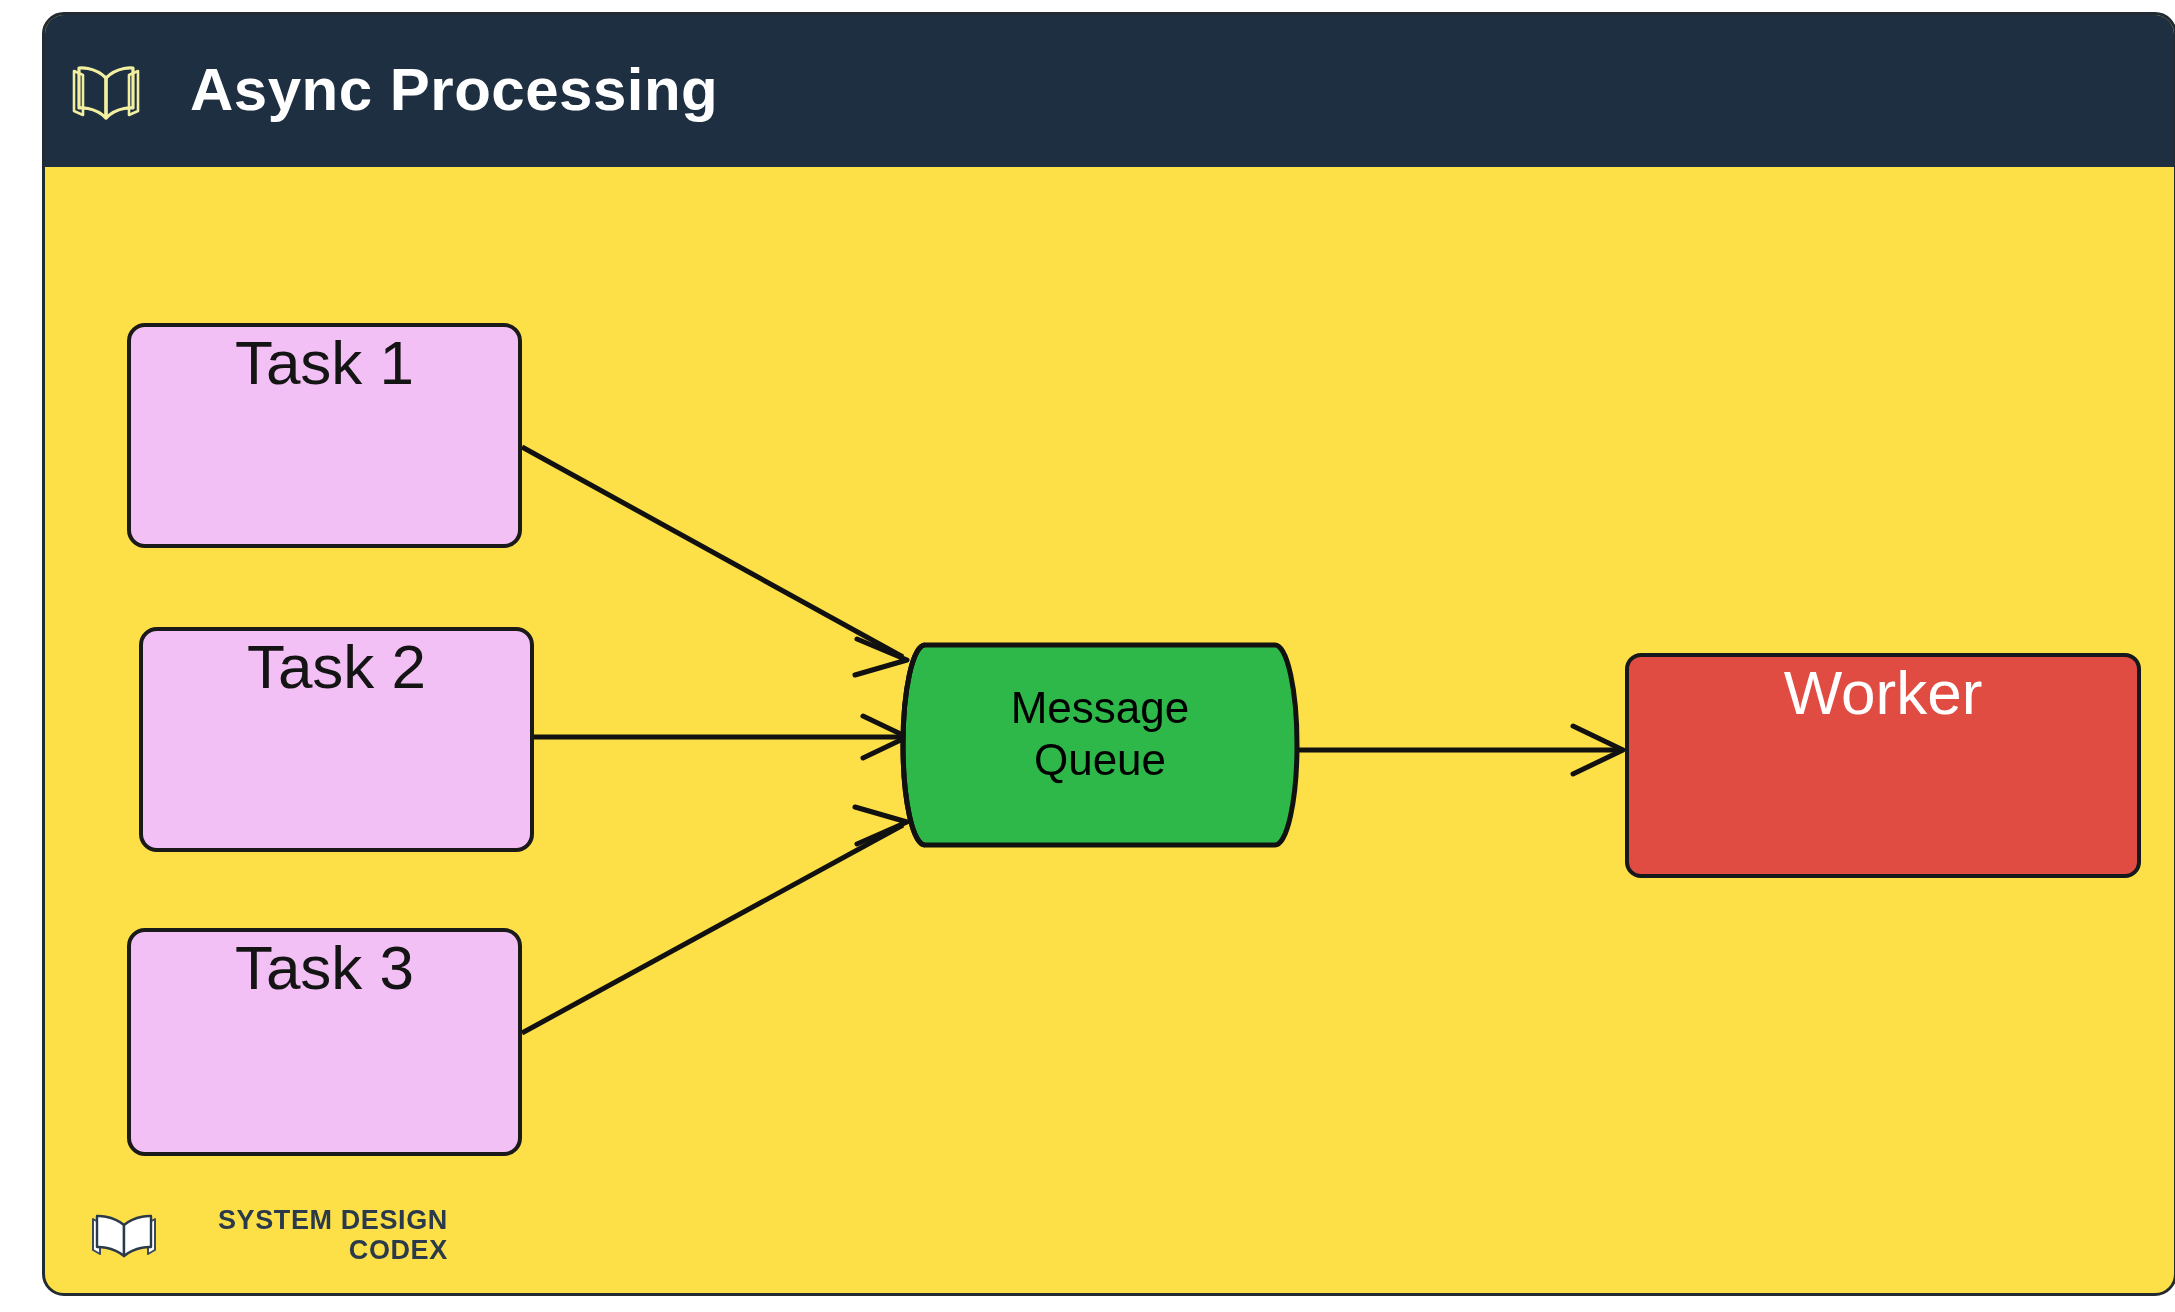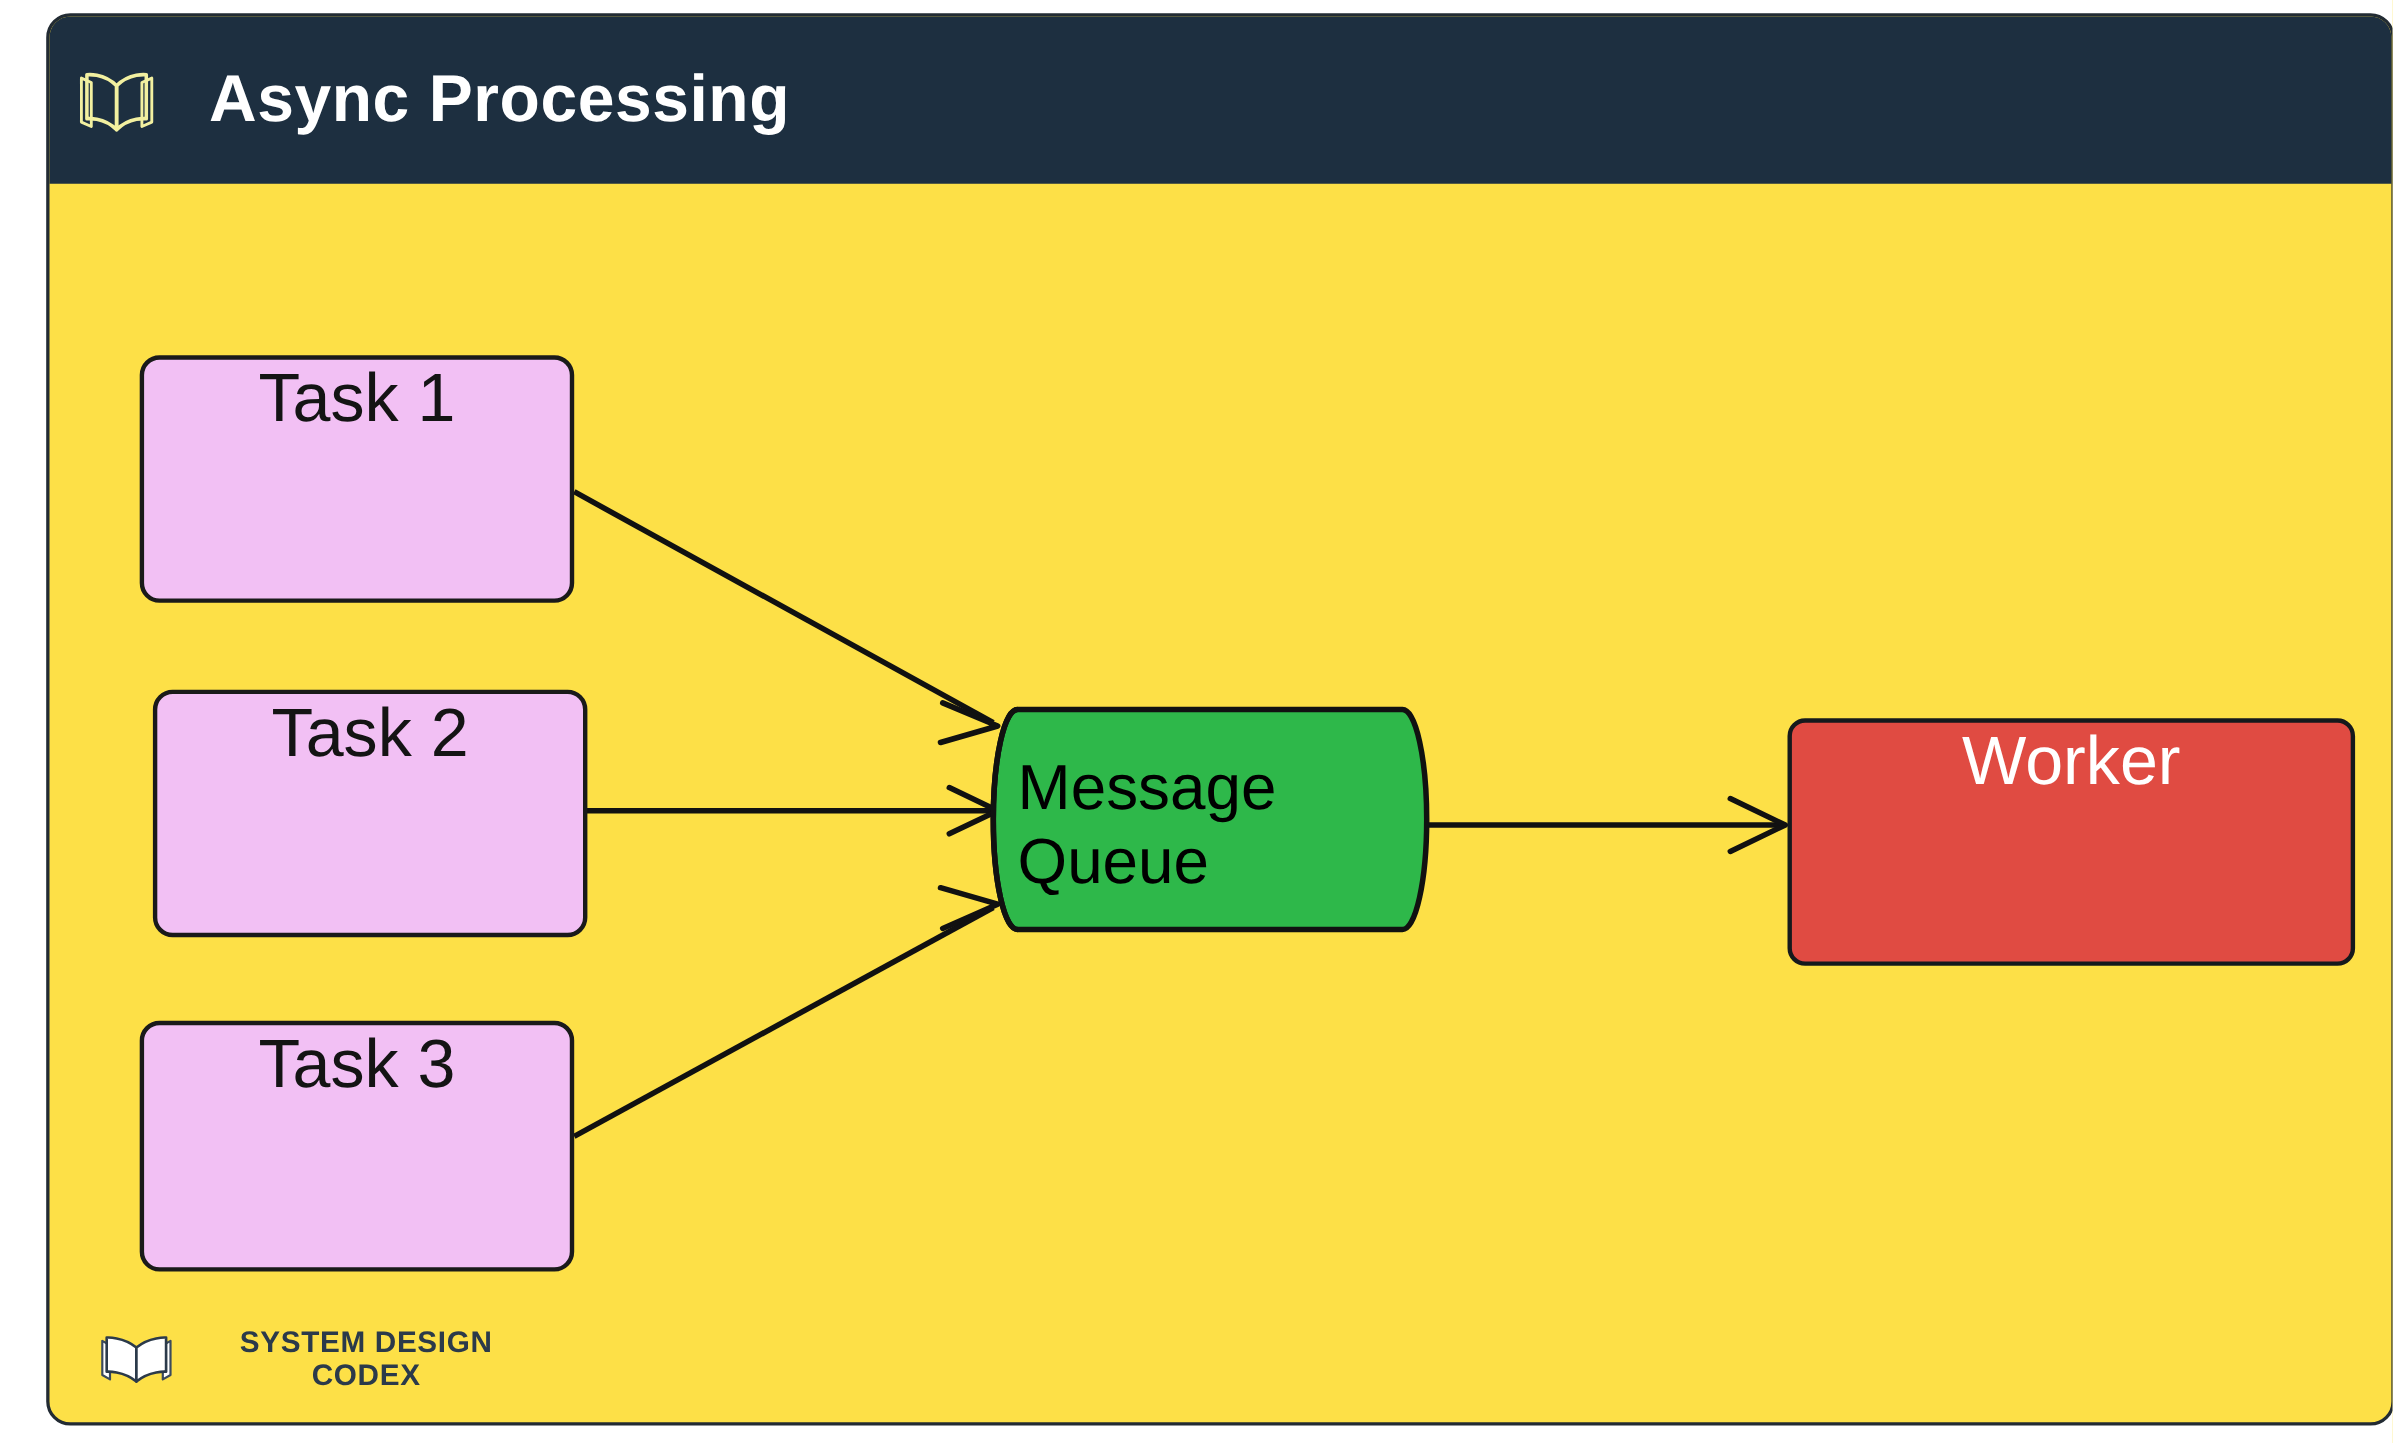--- a/index.html
+++ b/index.html
@@ -91,23 +91,23 @@
     border: 4px solid #15191c;
     border-radius: 16px;
     background: #e04b42;
     color: #ffffff;
     font-size: 62px;
   }
 
   .queue-label {
     position: absolute;
     color: #000000;
-    font-size: 58px;
+    font-size: 44px;
     line-height: 1.18;
-    text-align: left;
+    text-align: center;
     pointer-events: none;
     white-space: pre-line;
   }
 
   
   .layer {
     position: absolute;
     left: 0;
     top: 0;
     width: 2135px;
@@ -136,21 +136,21 @@
     font-weight: bold;
     line-height: 1.12;
   }
   #footer-logo-line1 {
     font-size: 27px;
     letter-spacing: 0.6px;
   }
   #footer-logo-line2 {
     font-size: 27px;
     letter-spacing: 0.6px;
-    text-align: center;
+    text-align: right;
   }
   #footer-url {
     position: absolute;
     right: 48px;
     top: 1048px;
     color: #21384f;
     font-size: 33px;
     white-space: nowrap;
   }
 </style>

